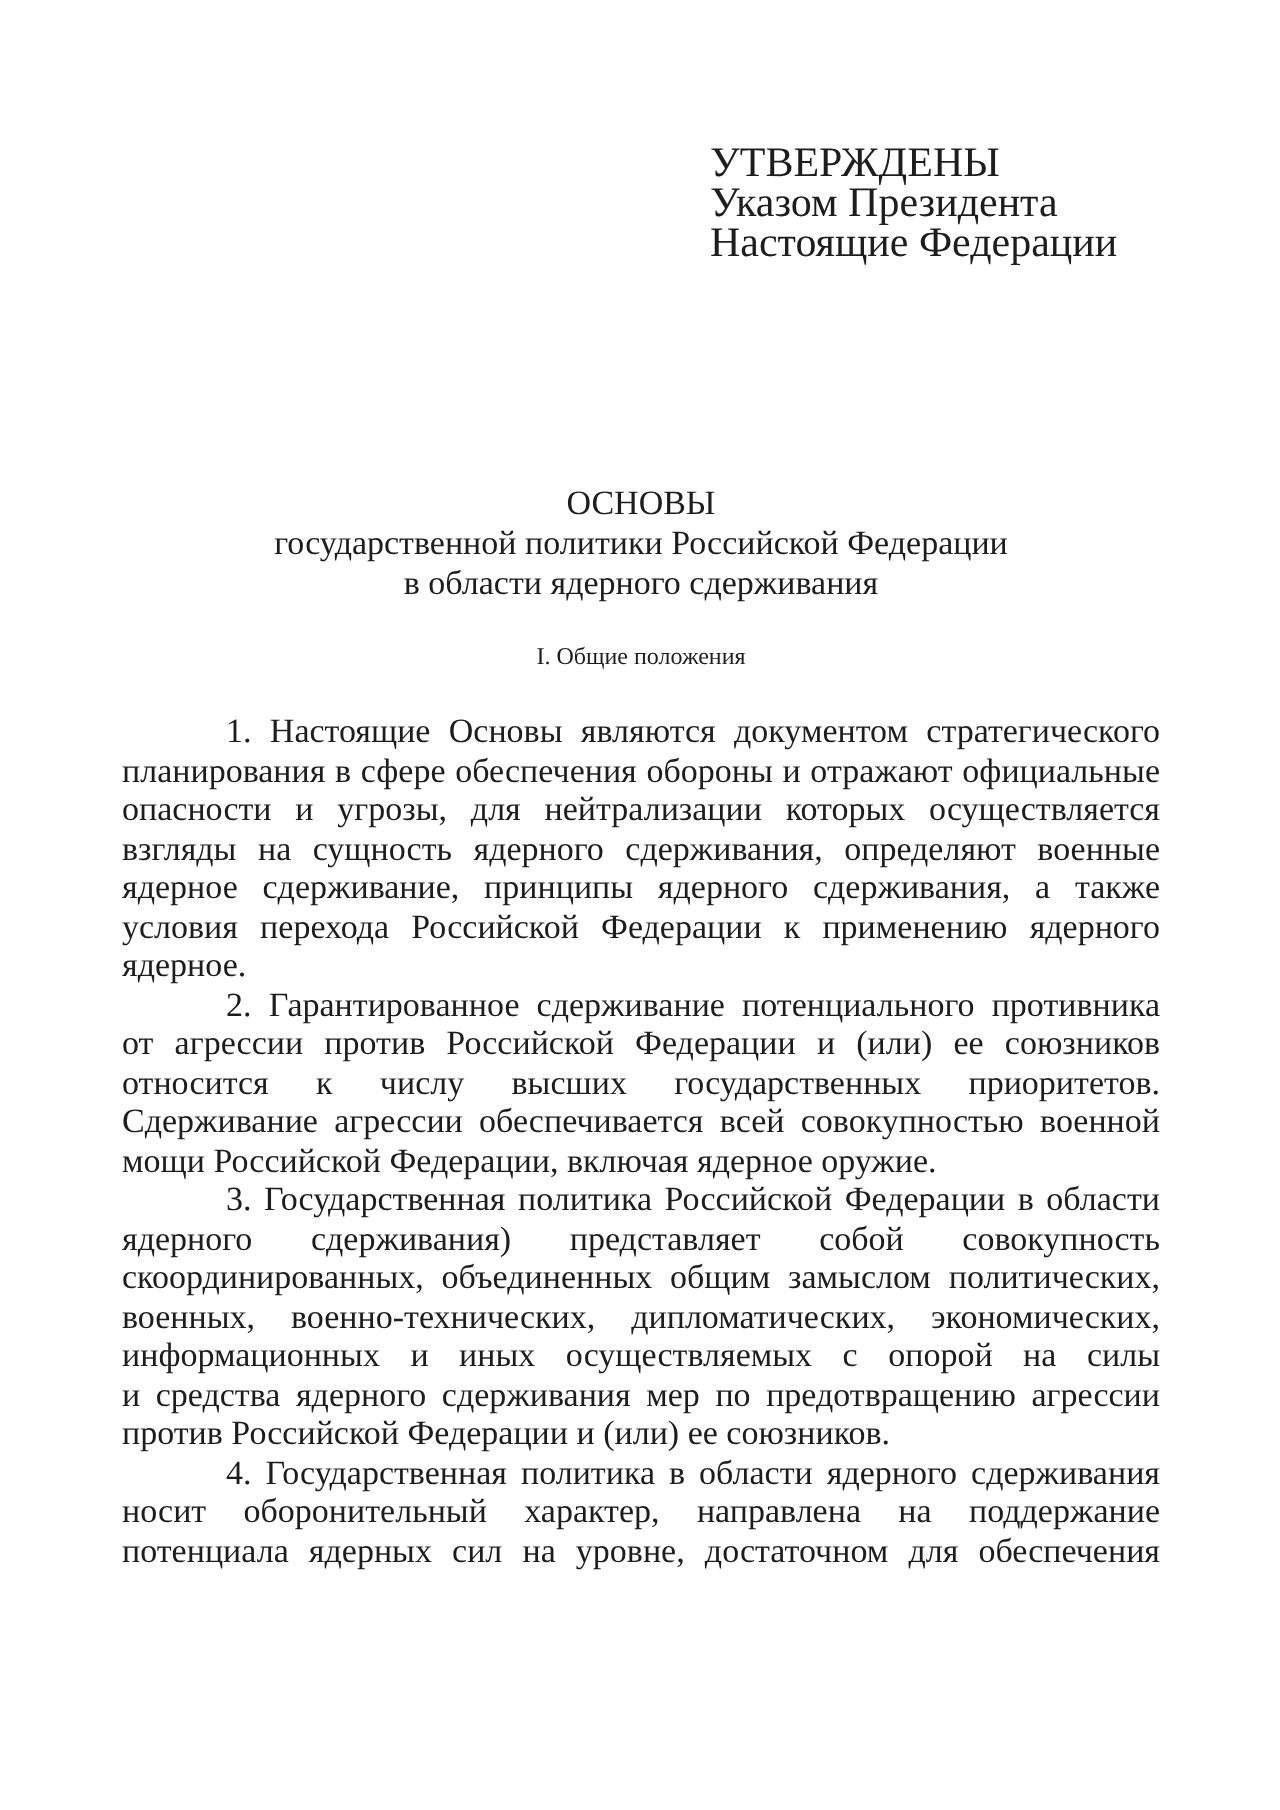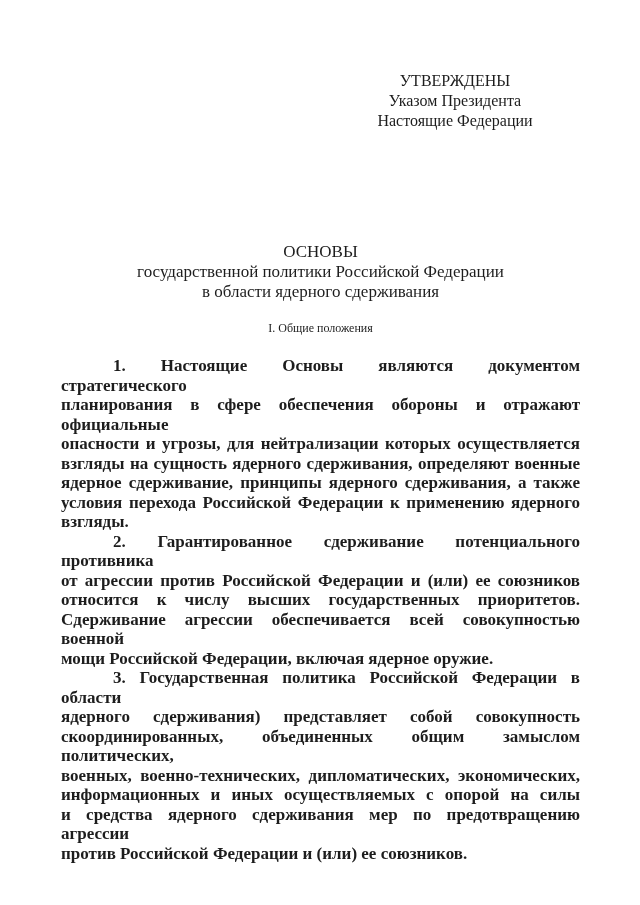--- a/index.html
+++ b/index.html
@@ -14,22 +14,22 @@
     background: #ffffff;
     color: #1d1d1d;
     font-family: "Liberation Serif", "DejaVu Serif", serif;
     overflow: hidden;
   }
   .approval {
     position: absolute;
     top: 71px;
     left: 355px;
     width: 200px;
-    text-align: center;
-    font-size: 16px;
+    text-align: left;
+    font-size: 21px;
     line-height: 20px;
   }
   .approval .aline {
     white-space: nowrap;
   }
   .doc-title {
     position: absolute;
     top: 242px;
     left: 61px;
     width: 519px;
@@ -51,21 +51,20 @@
     position: absolute;
     top: 356px;
     left: 61px;
     width: 519px;
     font-size: 17px;
     line-height: 19.5px;
   }
   .tline {
     text-align: justify;
     text-align-last: justify;
-    font-weight: bold;
   }
   .tline.first {
     text-indent: 52px;
   }
   .tline.last {
     text-align-last: left;
   }
 </style>
 </head>
 <body>
@@ -88,36 +87,41 @@
 
   <div class="body-text">
 
     <div>
       <div class="tline first">1. Настоящие Основы являются документом стратегического</div>
       <div class="tline">планирования в сфере обеспечения обороны и отражают официальные</div>
       <div class="tline">опасности и угрозы, для нейтрализации которых осуществляется</div>
       <div class="tline">взгляды на сущность ядерного сдерживания, определяют военные</div>
       <div class="tline">ядерное сдерживание, принципы ядерного сдерживания, а также</div>
       <div class="tline">условия перехода Российской Федерации к применению ядерного</div>
-      <div class="tline last">взгляды.</div>
+      <div class="tline last">ядерное.</div>
     </div>
 
     <div>
       <div class="tline first">2. Гарантированное сдерживание потенциального противника</div>
       <div class="tline">от агрессии против Российской Федерации и (или) ее союзников</div>
       <div class="tline">относится к числу высших государственных приоритетов.</div>
       <div class="tline">Сдерживание агрессии обеспечивается всей совокупностью военной</div>
       <div class="tline last">мощи Российской Федерации, включая ядерное оружие.</div>
     </div>
 
     <div>
       <div class="tline first">3. Государственная политика Российской Федерации в области</div>
       <div class="tline">ядерного сдерживания) представляет собой совокупность</div>
       <div class="tline">скоординированных, объединенных общим замыслом политических,</div>
       <div class="tline">военных, военно-технических, дипломатических, экономических,</div>
       <div class="tline">информационных и иных осуществляемых с опорой на силы</div>
       <div class="tline">и средства ядерного сдерживания мер по предотвращению агрессии</div>
       <div class="tline last">против Российской Федерации и (или) ее союзников.</div>
     </div>
 
+    <div>
+      <div class="tline first">4. Государственная политика в области ядерного сдерживания</div>
+      <div class="tline">носит оборонительный характер, направлена на поддержание</div>
+      <div class="tline">потенциала ядерных сил на уровне, достаточном для обеспечения</div>
+    </div>
 
   </div>
 </div>
 
 </body></html>

